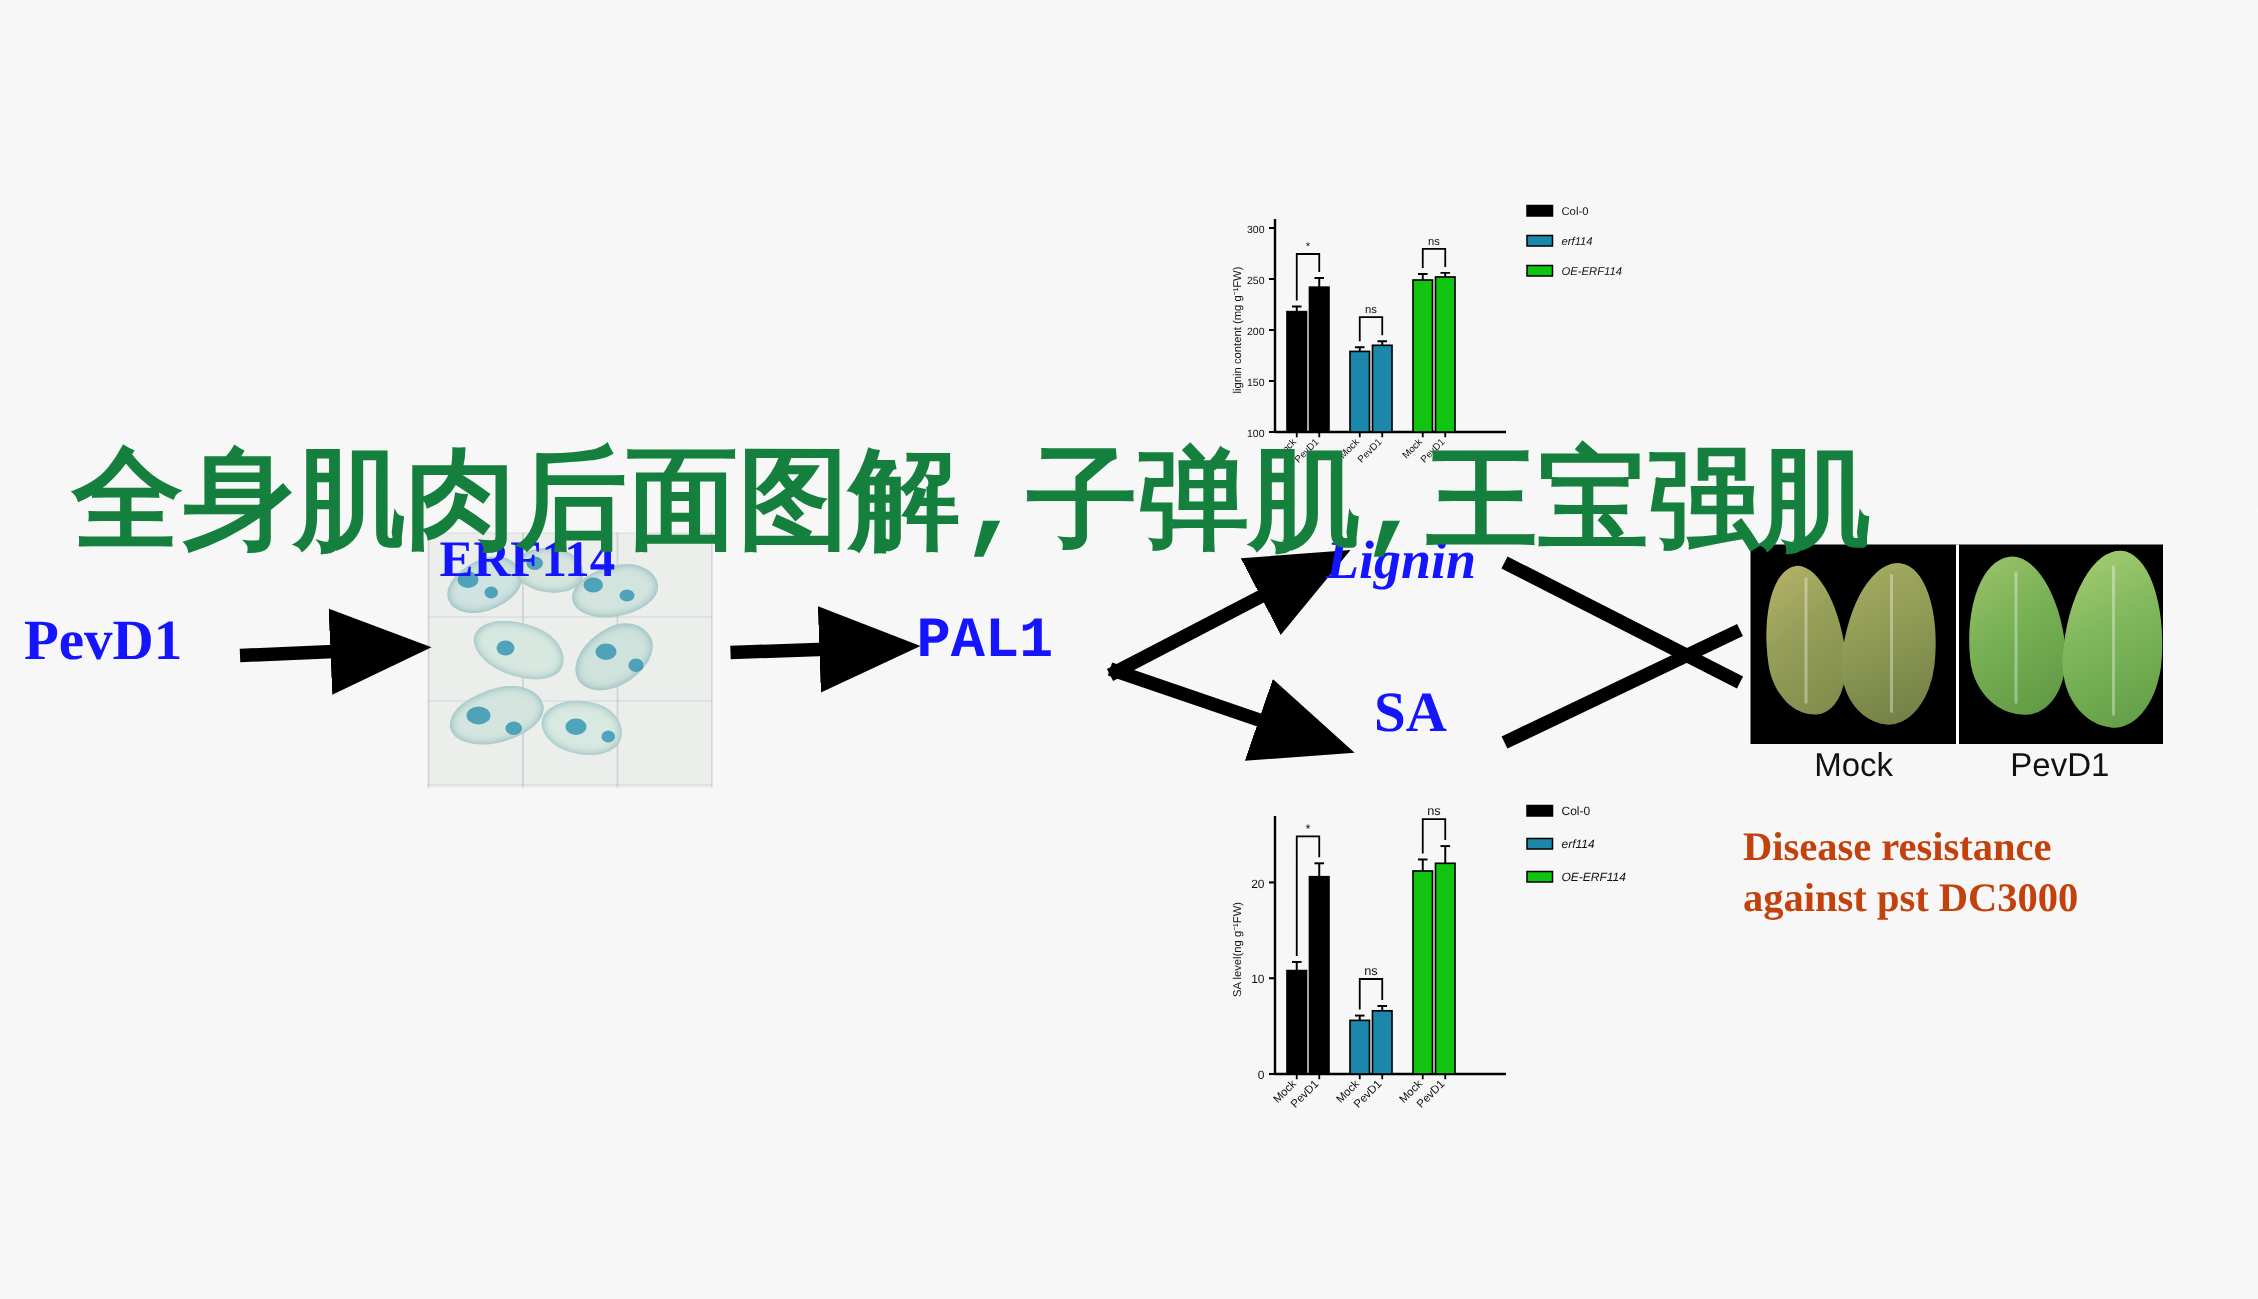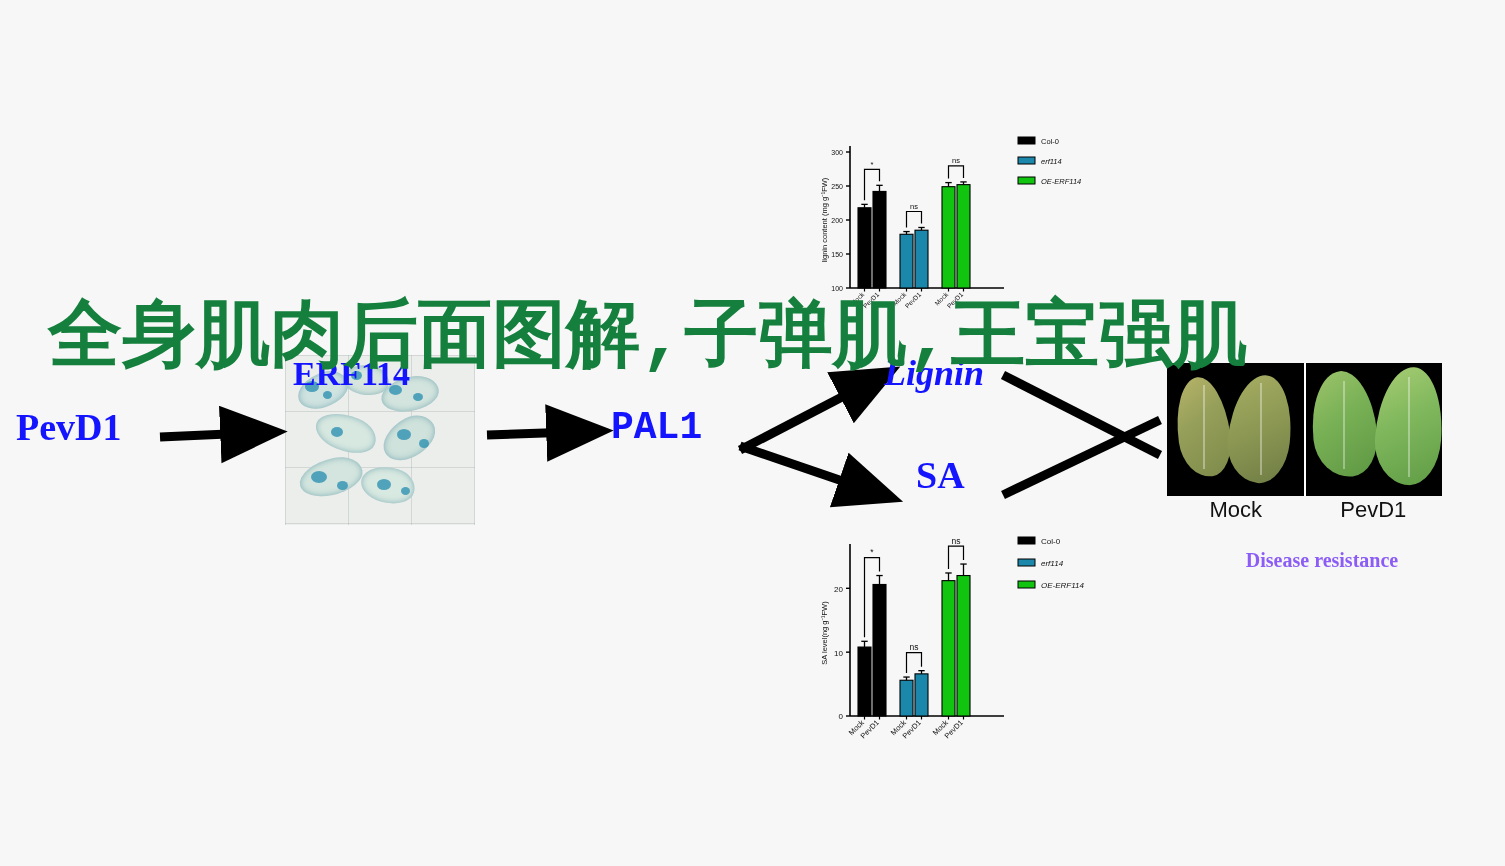--- a/index.html
+++ b/index.html
@@ -89,24 +89,24 @@
     display: flex;
     font-size: 22px;
     color: #111;
     font-family: "Liberation Sans", sans-serif;
   }
   .leaf-cap > div { width: 50%; text-align: center; }
 
   .disease-text {
     left: 1162px; top: 548px;
     width: 320px;
-    text-align: center;
-    font-size: 20px;
+    text-align: left;
+    font-size: 27px;
     line-height: 1.25;
-    color: #8b5cf6;
+    color: #c2410c;
     font-family: "Liberation Serif", serif;
     font-weight: bold;
   }
 
   
   .chart {
     position: absolute;
     background: transparent;
   }
   .chart svg { display: block; }
@@ -171,20 +171,21 @@
     </div>
   </div>
 
   <div class="abs leaf-cap">
     <div>Mock</div>
     <div>PevD1</div>
   </div>
 
   <div class="abs disease-text">
     <div>Disease resistance</div>
+    <div>against pst DC3000</div>
   </div>
 
   <svg class="abs" style="left:0;top:0;width:1505px;height:866px;pointer-events:none;z-index:20;">
     <defs>
       <marker id="ah" markerWidth="9" markerHeight="9" refX="6.2" refY="3.2" orient="auto">
         <path d="M0,0 L7.5,3.2 L0,6.4 z" fill="#000"></path>
       </marker>
     </defs>
 
     <line x1="160" y1="437" x2="276" y2="432" stroke="#000" stroke-width="9" marker-end="url(#ah)"></line>

